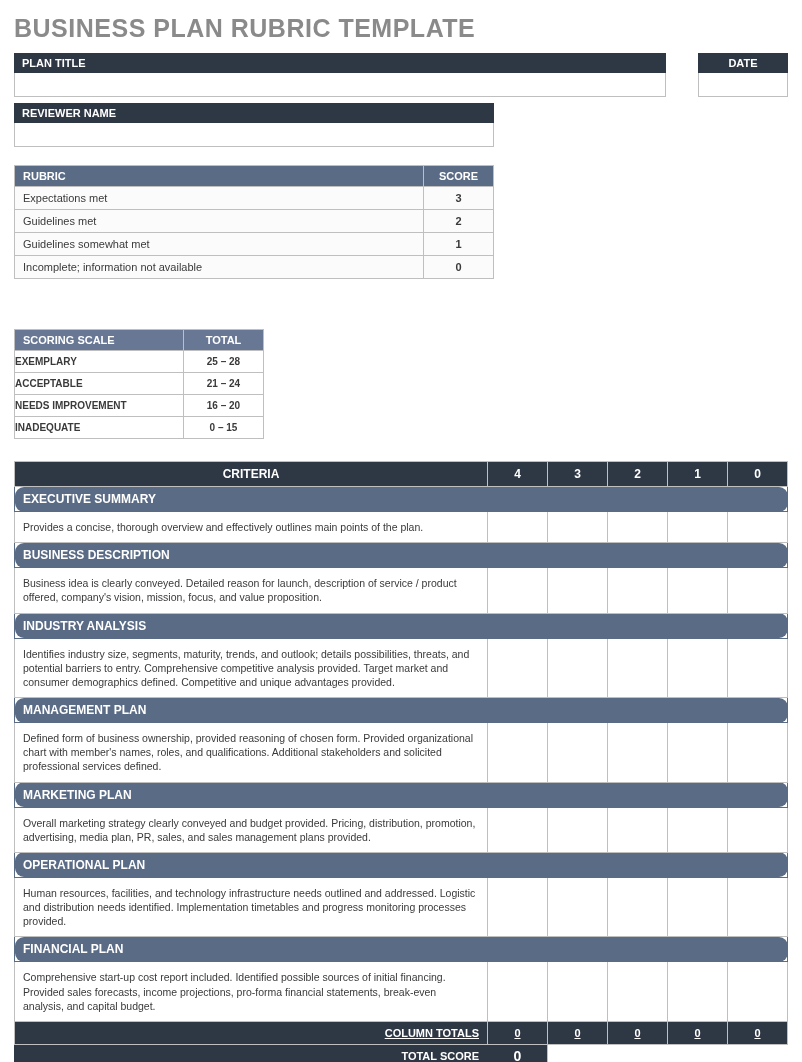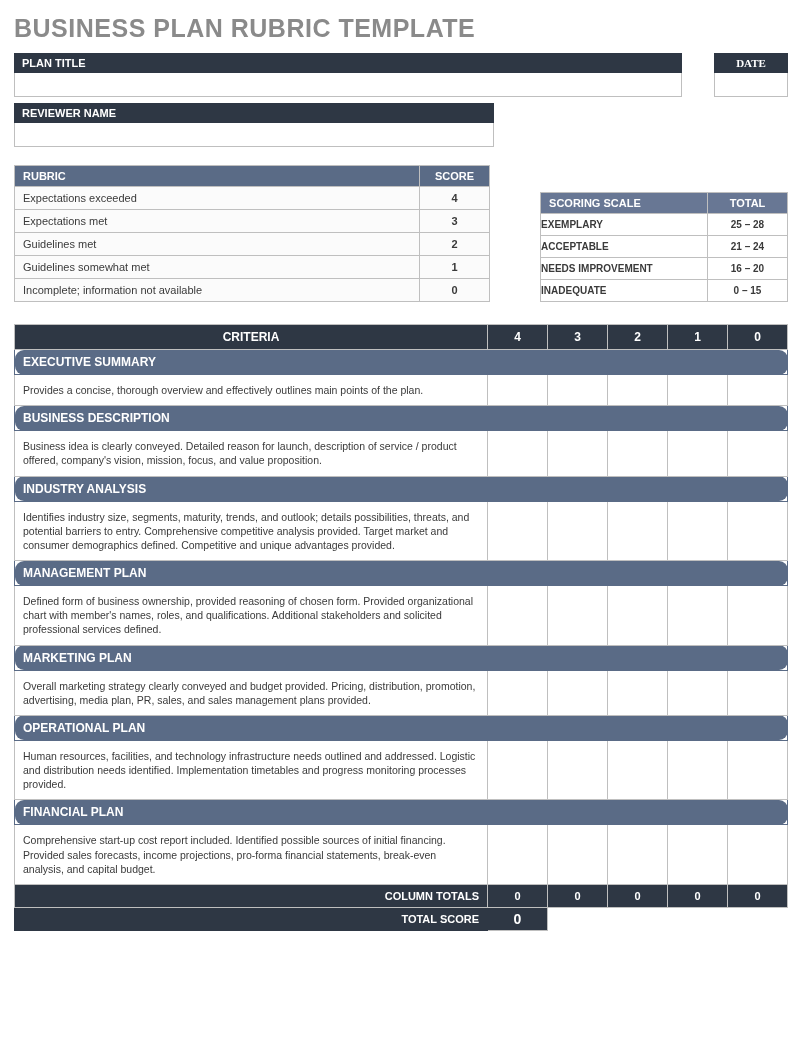--- a/index.html
+++ b/index.html
@@ -18,24 +18,24 @@
 
   h1.title { margin:0 0 10px 0; font-size:25px; font-weight:700; letter-spacing:.5px; color:var(--title); }
 
   
   .bar-dark       { background:var(--dark);  color:var(--texth); font-weight:700; font-size:11px; padding:4px 8px; }
 
   .top-row { display:flex; gap:32px; }
   .input-line { height:24px; border:1px solid var(--grid); border-top:0; background:#fff; }
 
   .plan-box   { flex:1; }
-  .date-box   { width:74px;font-family:Liberation Serif, serif; }
+  .date-box   { width:90px; }
   .reviewer-box { width:480px; margin-top:6px; }
 
-  .mid-row { display:flex; gap:50px; margin-top:18px; align-items:flex-end; }
+  .mid-row { display:flex; gap:50px; margin-top:18px; align-items:flex-start;flex-direction:column; }
 
   table { border-collapse:collapse; }
   .rubric-tbl { width:480px; }
   .rubric-tbl th, .rubric-tbl td { border:1px solid var(--grid); }
   .rubric-tbl th { background:var(--slate); color:#fff; font-weight:700; text-align:left; padding:4px 8px; font-size:11px; }
   .rubric-tbl th.score { text-align:center; width:70px; }
   .rubric-tbl td { padding:5px 8px; background:var(--pale);}
   .rubric-tbl td.score { text-align:center; font-weight:700; }
 
   .scale-tbl { width:250px; }
@@ -50,21 +50,21 @@
   .crit-tbl { width:100%; margin-top:22px; }
   .crit-tbl th, .crit-tbl td { border:1px solid var(--grid); }
   .crit-head th { background:var(--dark); color:#fff; font-weight:700; padding:5px 8px; font-size:12px; }
   .crit-head th.first { text-align:center; }
   .crit-head th.col  { text-align:center; width:60px; }
 
   .section-row td { background:var(--slate); color:#fff; font-weight:700; padding:5px 8px; font-size:12px; border-color:var(--slate);border-radius:9px; }
   .desc-row td.desc { padding:8px 8px; font-size:10.5px; line-height:1.35; vertical-align:top; background:#fff; }
   .desc-row td.cell { background:#fff; }
 
-  .totals-row td { background:var(--dark); color:#fff; font-weight:700; text-align:right; padding:5px 8px; font-size:11px; }
+  .totals-row td { background:var(--dark); color:#fff; font-weight:700; text-align:right; padding:5px 8px; font-size:11px;text-decoration:underline; }
   .totals-row td.num { text-align:center; }
   .grand-row  td.lab { background:var(--dark); color:#fff; font-weight:700; text-align:right; padding:5px 8px; border-color:var(--dark);}
   .grand-row  td.big { background:var(--dark); color:#fff; font-weight:700; text-align:center; font-size:14px;}
   .grand-row  td.blank { border:0; background:#fff;}
 
 </style>
 </head>
 <body>
 
 <h1 class="title">BUSINESS PLAN RUBRIC TEMPLATE</h1>
@@ -86,24 +86,20 @@
 </div>
 
 <div class="mid-row">
   <table class="rubric-tbl">
     <tbody>
         <tr>
       <th>RUBRIC</th>
       <th class="score">SCORE</th>
     </tr>
     <tr>
-          <td>Expectations exceeded</td>
-          <td class="score">4</td>
-        </tr>
-    <tr>
           <td>Expectations met</td>
           <td class="score">3</td>
         </tr>
     <tr>
           <td>Guidelines met</td>
           <td class="score">2</td>
         </tr>
     <tr>
           <td>Guidelines somewhat met</td>
           <td class="score">1</td>

